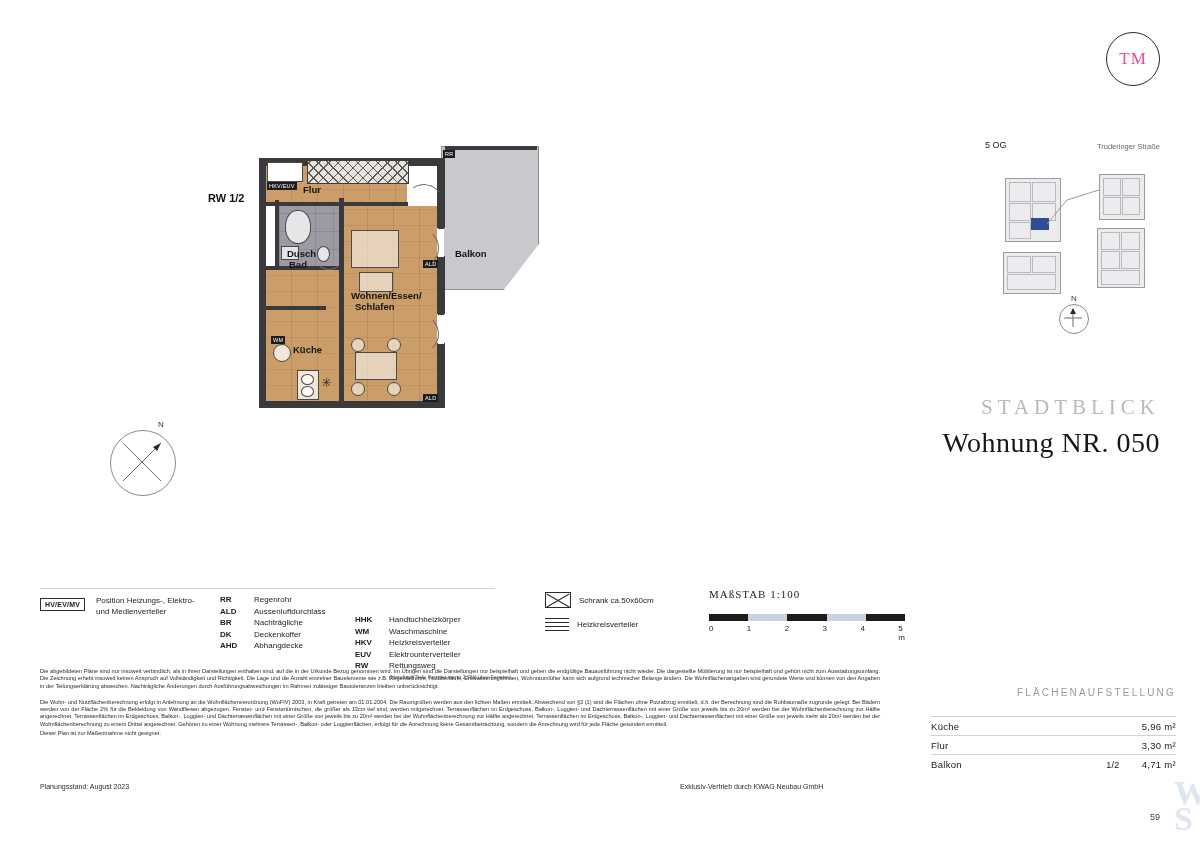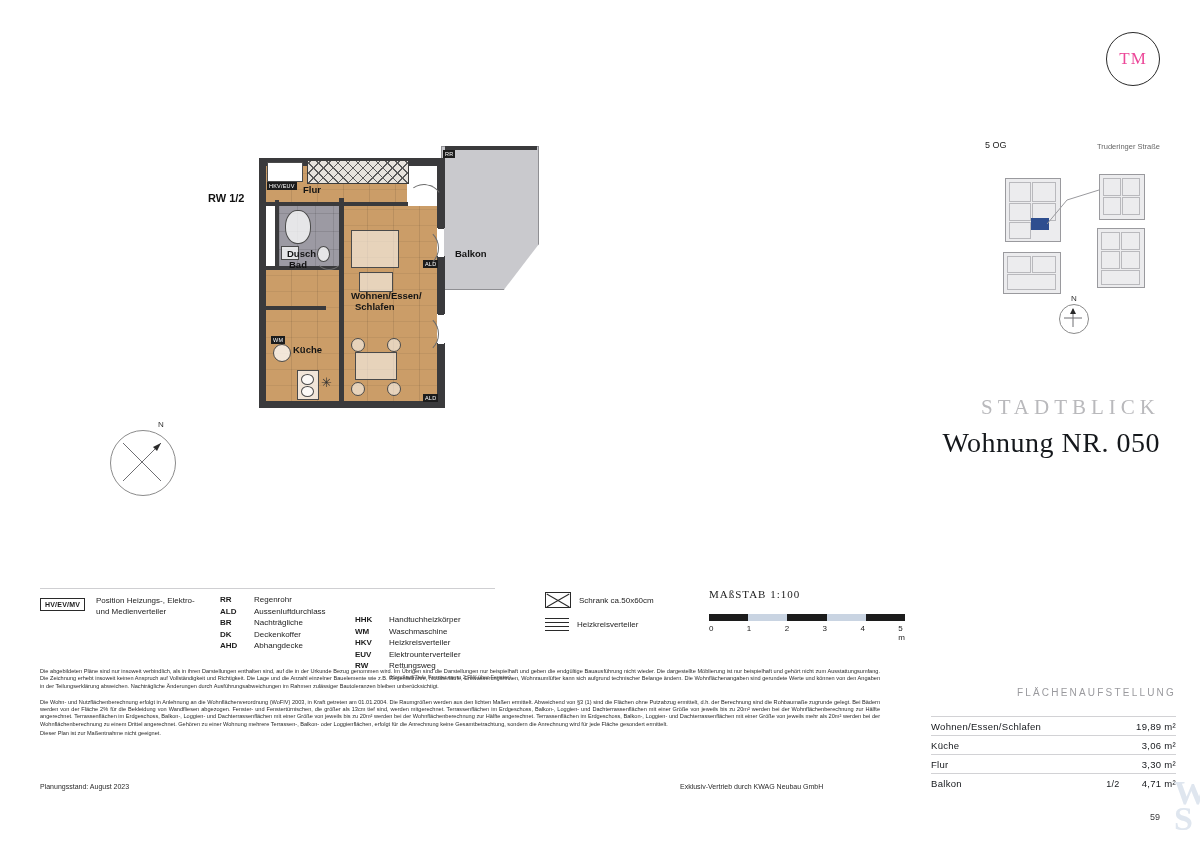--- a/index.html
+++ b/index.html
@@ -406,26 +406,22 @@
     <p style="margin-top:-7px;">Dieser Plan ist zur Maßentnahme nicht geeignet.</p>
   </div>
 
   <div class="footer-left">Planungsstand: August 2023</div>
   <div class="footer-right">Exklusiv-Vertrieb durch KWAG Neubau GmbH</div>
 
   <div class="flaechen">
     <div class="flaechen-title">FLÄCHENAUFSTELLUNG</div>
 
     <div class="f-row">
-      <span class="name">Wohnen/Essen/Schlafen</span>
-      <span class="val">19,89 m²</span>
-    </div>
-    <div class="f-row">
       <span class="name">Küche</span>
-      <span class="val">3,06 m²</span>
+      <span class="val">5,96 m²</span>
     </div>
     <div class="f-row">
       <span class="name">Flur</span>
       <span class="val">3,30 m²</span>
     </div>
     <div class="f-row">
       <span class="name">Balkon</span>
       <span class="frac">1/2</span>
       <span class="val">4,71 m²</span>
     </div>

